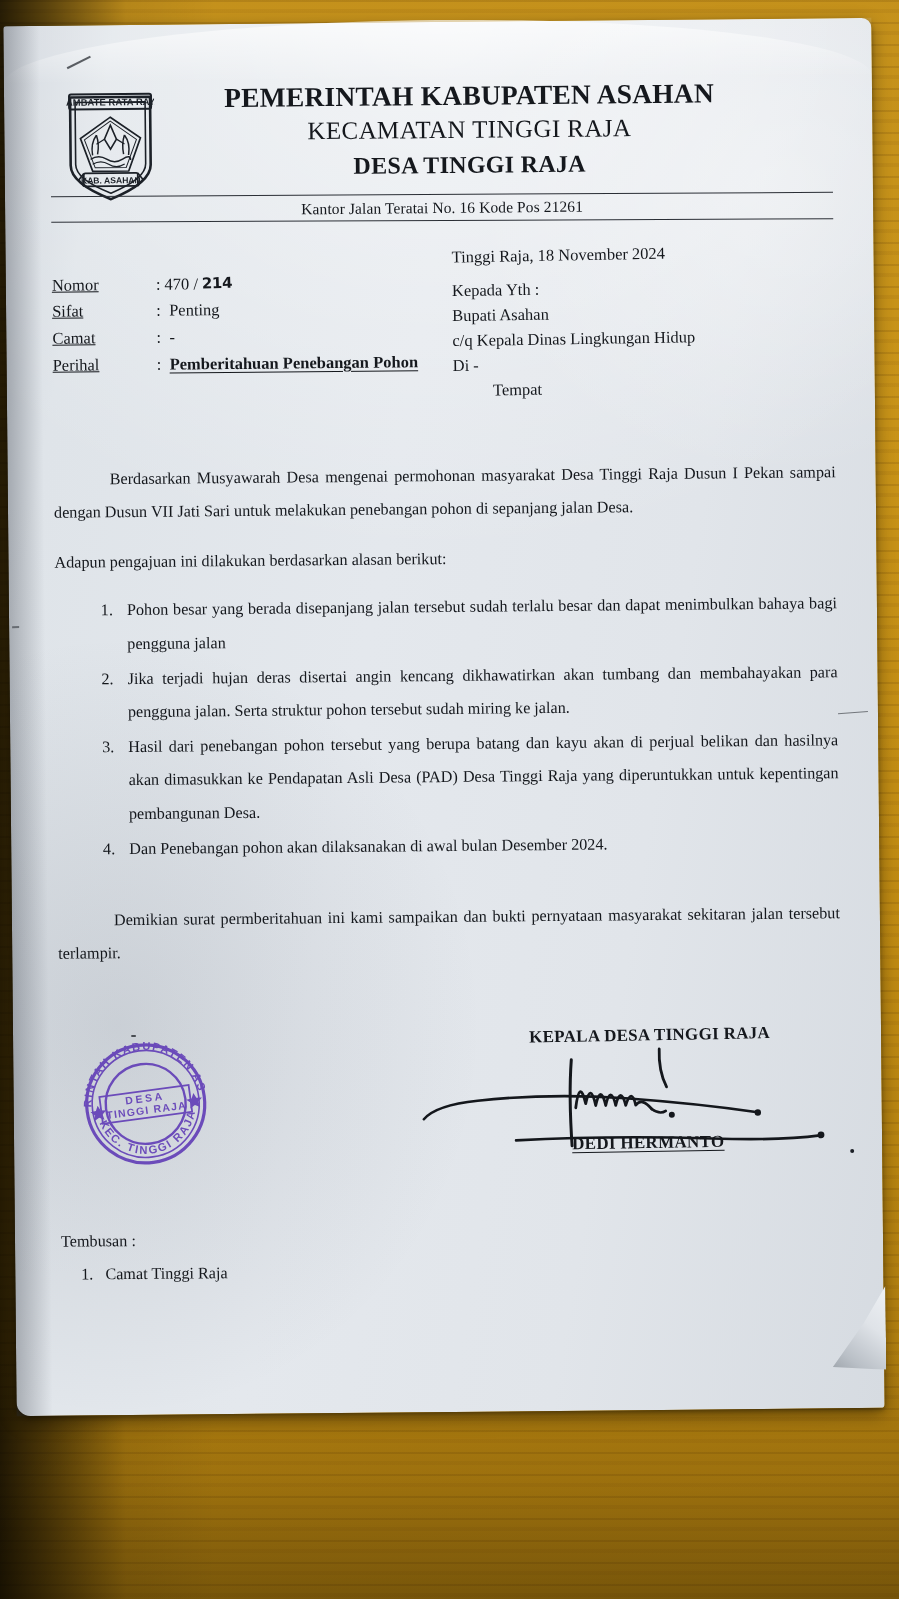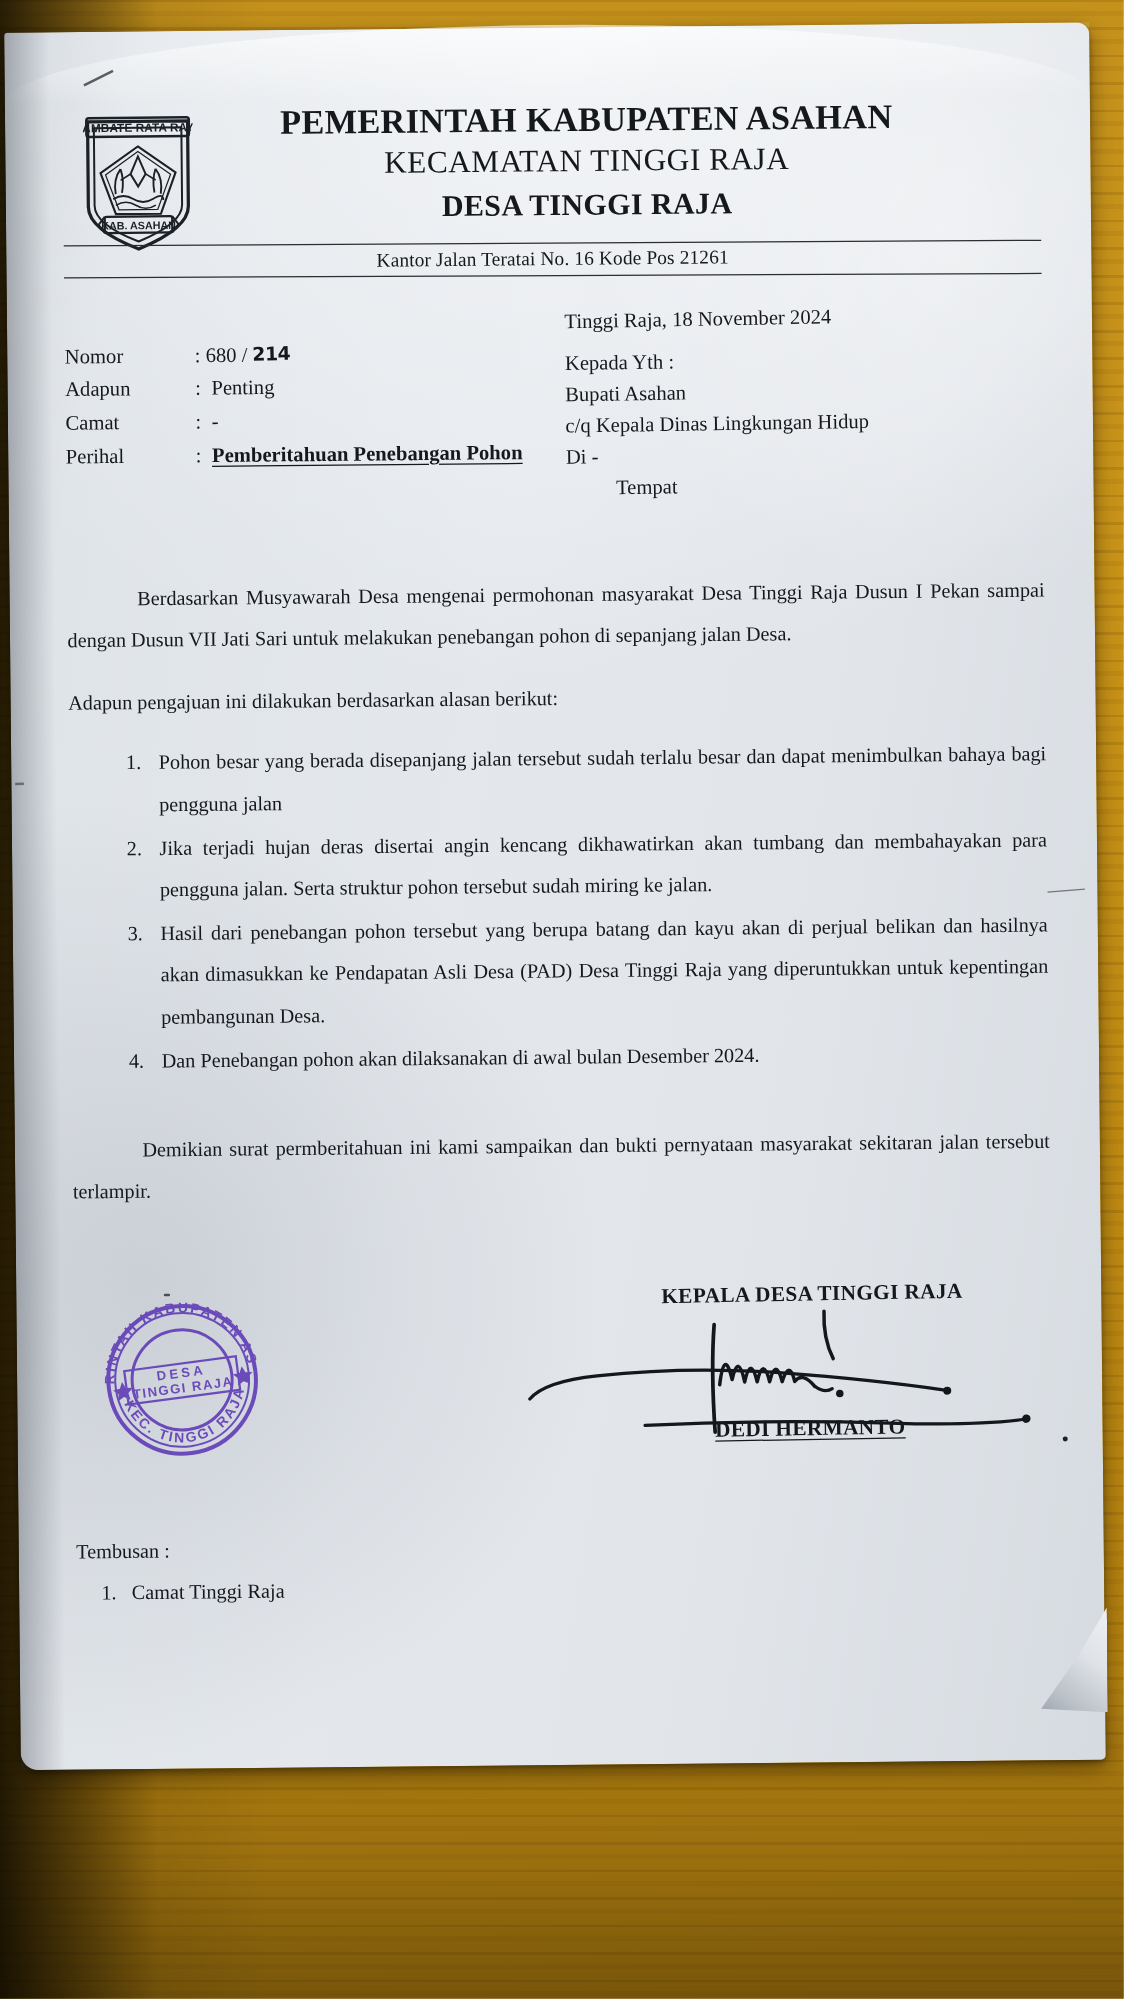--- a/index.html
+++ b/index.html
@@ -111,21 +111,21 @@
     height: 0; border-top: 1.4px solid #2a2e35;
     transform: rotate(0.3deg);
   }
 
   
   .meta-row {
     display: flex; margin-top: 22px; align-items: flex-start;
   }
   .meta-left { width: 400px; padding-top: 26px; }
   .meta-line { display: flex; font-size: 16.5px; line-height: 1.62; }
-  .meta-label { width: 104px; flex: none; }
+  .meta-label { width: 104px; flex: none; text-decoration: underline; }
   .meta-colon { width: 13px; flex: none; }
   .meta-value { flex: 1; }
   .meta-value.bold-ul {
     font-weight: 700; text-decoration: underline; text-underline-offset: 2.5px;
   }
   .handwrite {
     font-family: "DejaVu Sans", sans-serif;
     font-weight: 700; font-size: 15px; letter-spacing: -0.3px;
     transform: translateY(-1px) rotate(-1.2deg); display: inline-block;
   }
@@ -255,24 +255,24 @@
       <div class="rule-top"></div>
       <div class="lh-addr">Kantor Jalan Teratai No. 16 Kode Pos 21261</div>
       <div class="rule-bottom"></div>
     </div>
 
     <div class="meta-row">
 
       <div class="meta-left">
         <div class="meta-line">
           <span class="meta-label">Nomor</span>
-          <span class="meta-value"><span>: 680 /</span> <span class="handwrite">214</span></span>
+          <span class="meta-value"><span>: 470 /</span> <span class="handwrite">214</span></span>
         </div>
         <div class="meta-line">
-          <span class="meta-label">Adapun</span>
+          <span class="meta-label">Sifat</span>
           <span class="meta-colon">:</span>
           <span class="meta-value">Penting</span>
         </div>
         <div class="meta-line">
           <span class="meta-label">Camat</span>
           <span class="meta-colon">:</span>
           <span class="meta-value">-</span>
         </div>
         <div class="meta-line">
           <span class="meta-label">Perihal</span>

